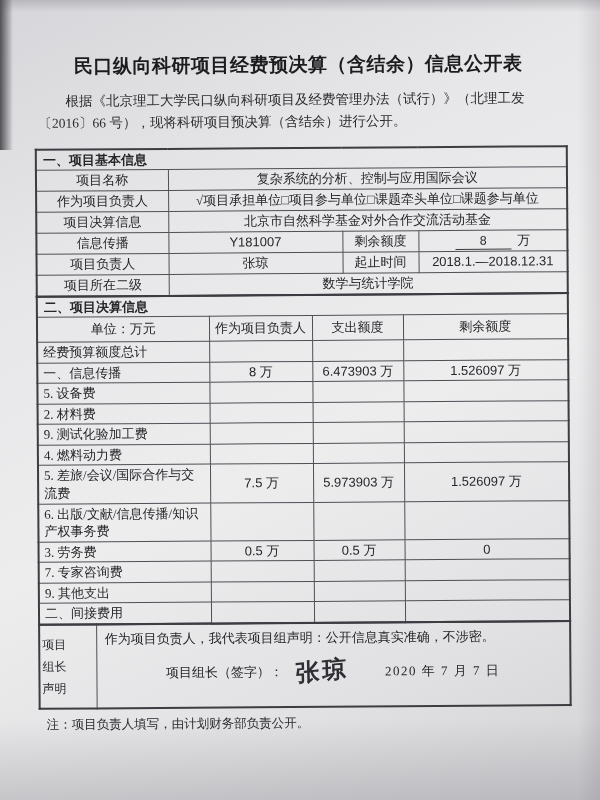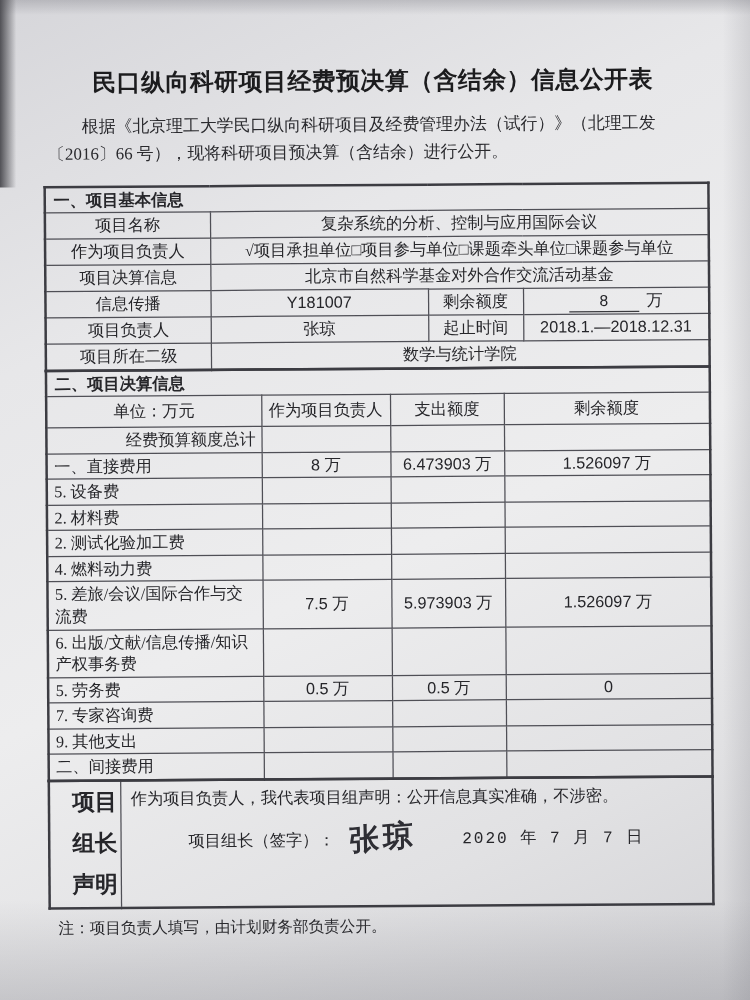--- a/index.html
+++ b/index.html
@@ -42,33 +42,33 @@
   .sans  { font-family: "Liberation Sans", "DejaVu Sans", sans-serif; font-size: 12.5px; }
   .uline { display: inline-block; min-width: 56px; border-bottom: 1px solid #3a3a3e;
            text-align: center; line-height: 1.15; }
   .unit  { margin-left: 6px; }
 
   .tbl-budget tr.hdr { height: 25px; }
   .tbl-budget tr.hdr td { text-align: center; }
   .tbl-budget tr.r { height: 20px; }
   .tbl-budget tr.tall { height: 36px; }
   .tbl-budget td.rowlbl { text-align: left; padding-left: 5px; }
-  .tbl-budget tr.total td.rowlbl { text-align: right; }
+  .tbl-budget tr.total td.rowlbl { text-align: left; }
   .tbl-budget td.num { text-align: center; }
 
   .tbl-decl tr { height: 84px; }
-  td.side { text-align: right; font-size: 18px; line-height: 1.85; padding: 0 2px; font-weight: bold; }
+  td.side { text-align: left; font-size: 12px; line-height: 1.85; padding: 0 2px; }
   td.declbody { vertical-align: top; padding: 5px 8px 0 8px; }
   .stmt { font-size: 13px; text-align: left; }
   .signrow { display: flex; align-items: center; justify-content: center;
              margin-top: 9px; font-size: 13px; }
   .signature { font-size: 24px; font-weight: bold; display: inline-block;
                transform: rotate(-5deg) skewX(-4deg); margin: 0 12px; letter-spacing: 3px;
                color: #2e2e34; }
-  .signdate { margin-left: 24px; letter-spacing: 1.5px; font-family: Liberation Mono, monospace; }
+  .signdate { margin-left: 24px; letter-spacing: 1.5px; }
 
   .footnote { margin: 7px 0 0 44px; font-size: 12.5px; color: #2a2a2e; }
 </style>
 </head>
 <body>
 
 <div class="shade-top"></div>
 <div class="shade-left"></div>
 <div class="shade-right"></div>
 <div class="shade-bottom"></div>
@@ -137,39 +137,39 @@
       <td>支出额度</td>
       <td>剩余额度</td>
     </tr>
     <tr class="r total">
       <td class="rowlbl">经费预算额度总计</td>
       <td class="num sans"></td>
       <td class="num sans"></td>
       <td class="num sans"></td>
     </tr>
     <tr class="r">
-      <td class="rowlbl">一、直接费用</td>
+      <td class="rowlbl">一、信息传播</td>
       <td class="num sans">8 万</td>
       <td class="num sans">6.473903 万</td>
       <td class="num sans">1.526097 万</td>
     </tr>
     <tr class="r">
       <td class="rowlbl">5. 设备费</td>
       <td class="num sans"></td>
       <td class="num sans"></td>
       <td class="num sans"></td>
     </tr>
     <tr class="r">
       <td class="rowlbl">2. 材料费</td>
       <td class="num sans"></td>
       <td class="num sans"></td>
       <td class="num sans"></td>
     </tr>
     <tr class="r">
-      <td class="rowlbl">2. 测试化验加工费</td>
+      <td class="rowlbl">9. 测试化验加工费</td>
       <td class="num sans"></td>
       <td class="num sans"></td>
       <td class="num sans"></td>
     </tr>
     <tr class="r">
       <td class="rowlbl">4. 燃料动力费</td>
       <td class="num sans"></td>
       <td class="num sans"></td>
       <td class="num sans"></td>
     </tr>
@@ -179,21 +179,21 @@
       <td class="num sans">5.973903 万</td>
       <td class="num sans">1.526097 万</td>
     </tr>
     <tr class="tall">
       <td class="rowlbl">6. 出版/文献/信息传播/知识产权事务费</td>
       <td class="num sans"></td>
       <td class="num sans"></td>
       <td class="num sans"></td>
     </tr>
     <tr class="r">
-      <td class="rowlbl">5. 劳务费</td>
+      <td class="rowlbl">3. 劳务费</td>
       <td class="num sans">0.5 万</td>
       <td class="num sans">0.5 万</td>
       <td class="num sans">0</td>
     </tr>
     <tr class="r">
       <td class="rowlbl">7. 专家咨询费</td>
       <td class="num sans"></td>
       <td class="num sans"></td>
       <td class="num sans"></td>
     </tr>

